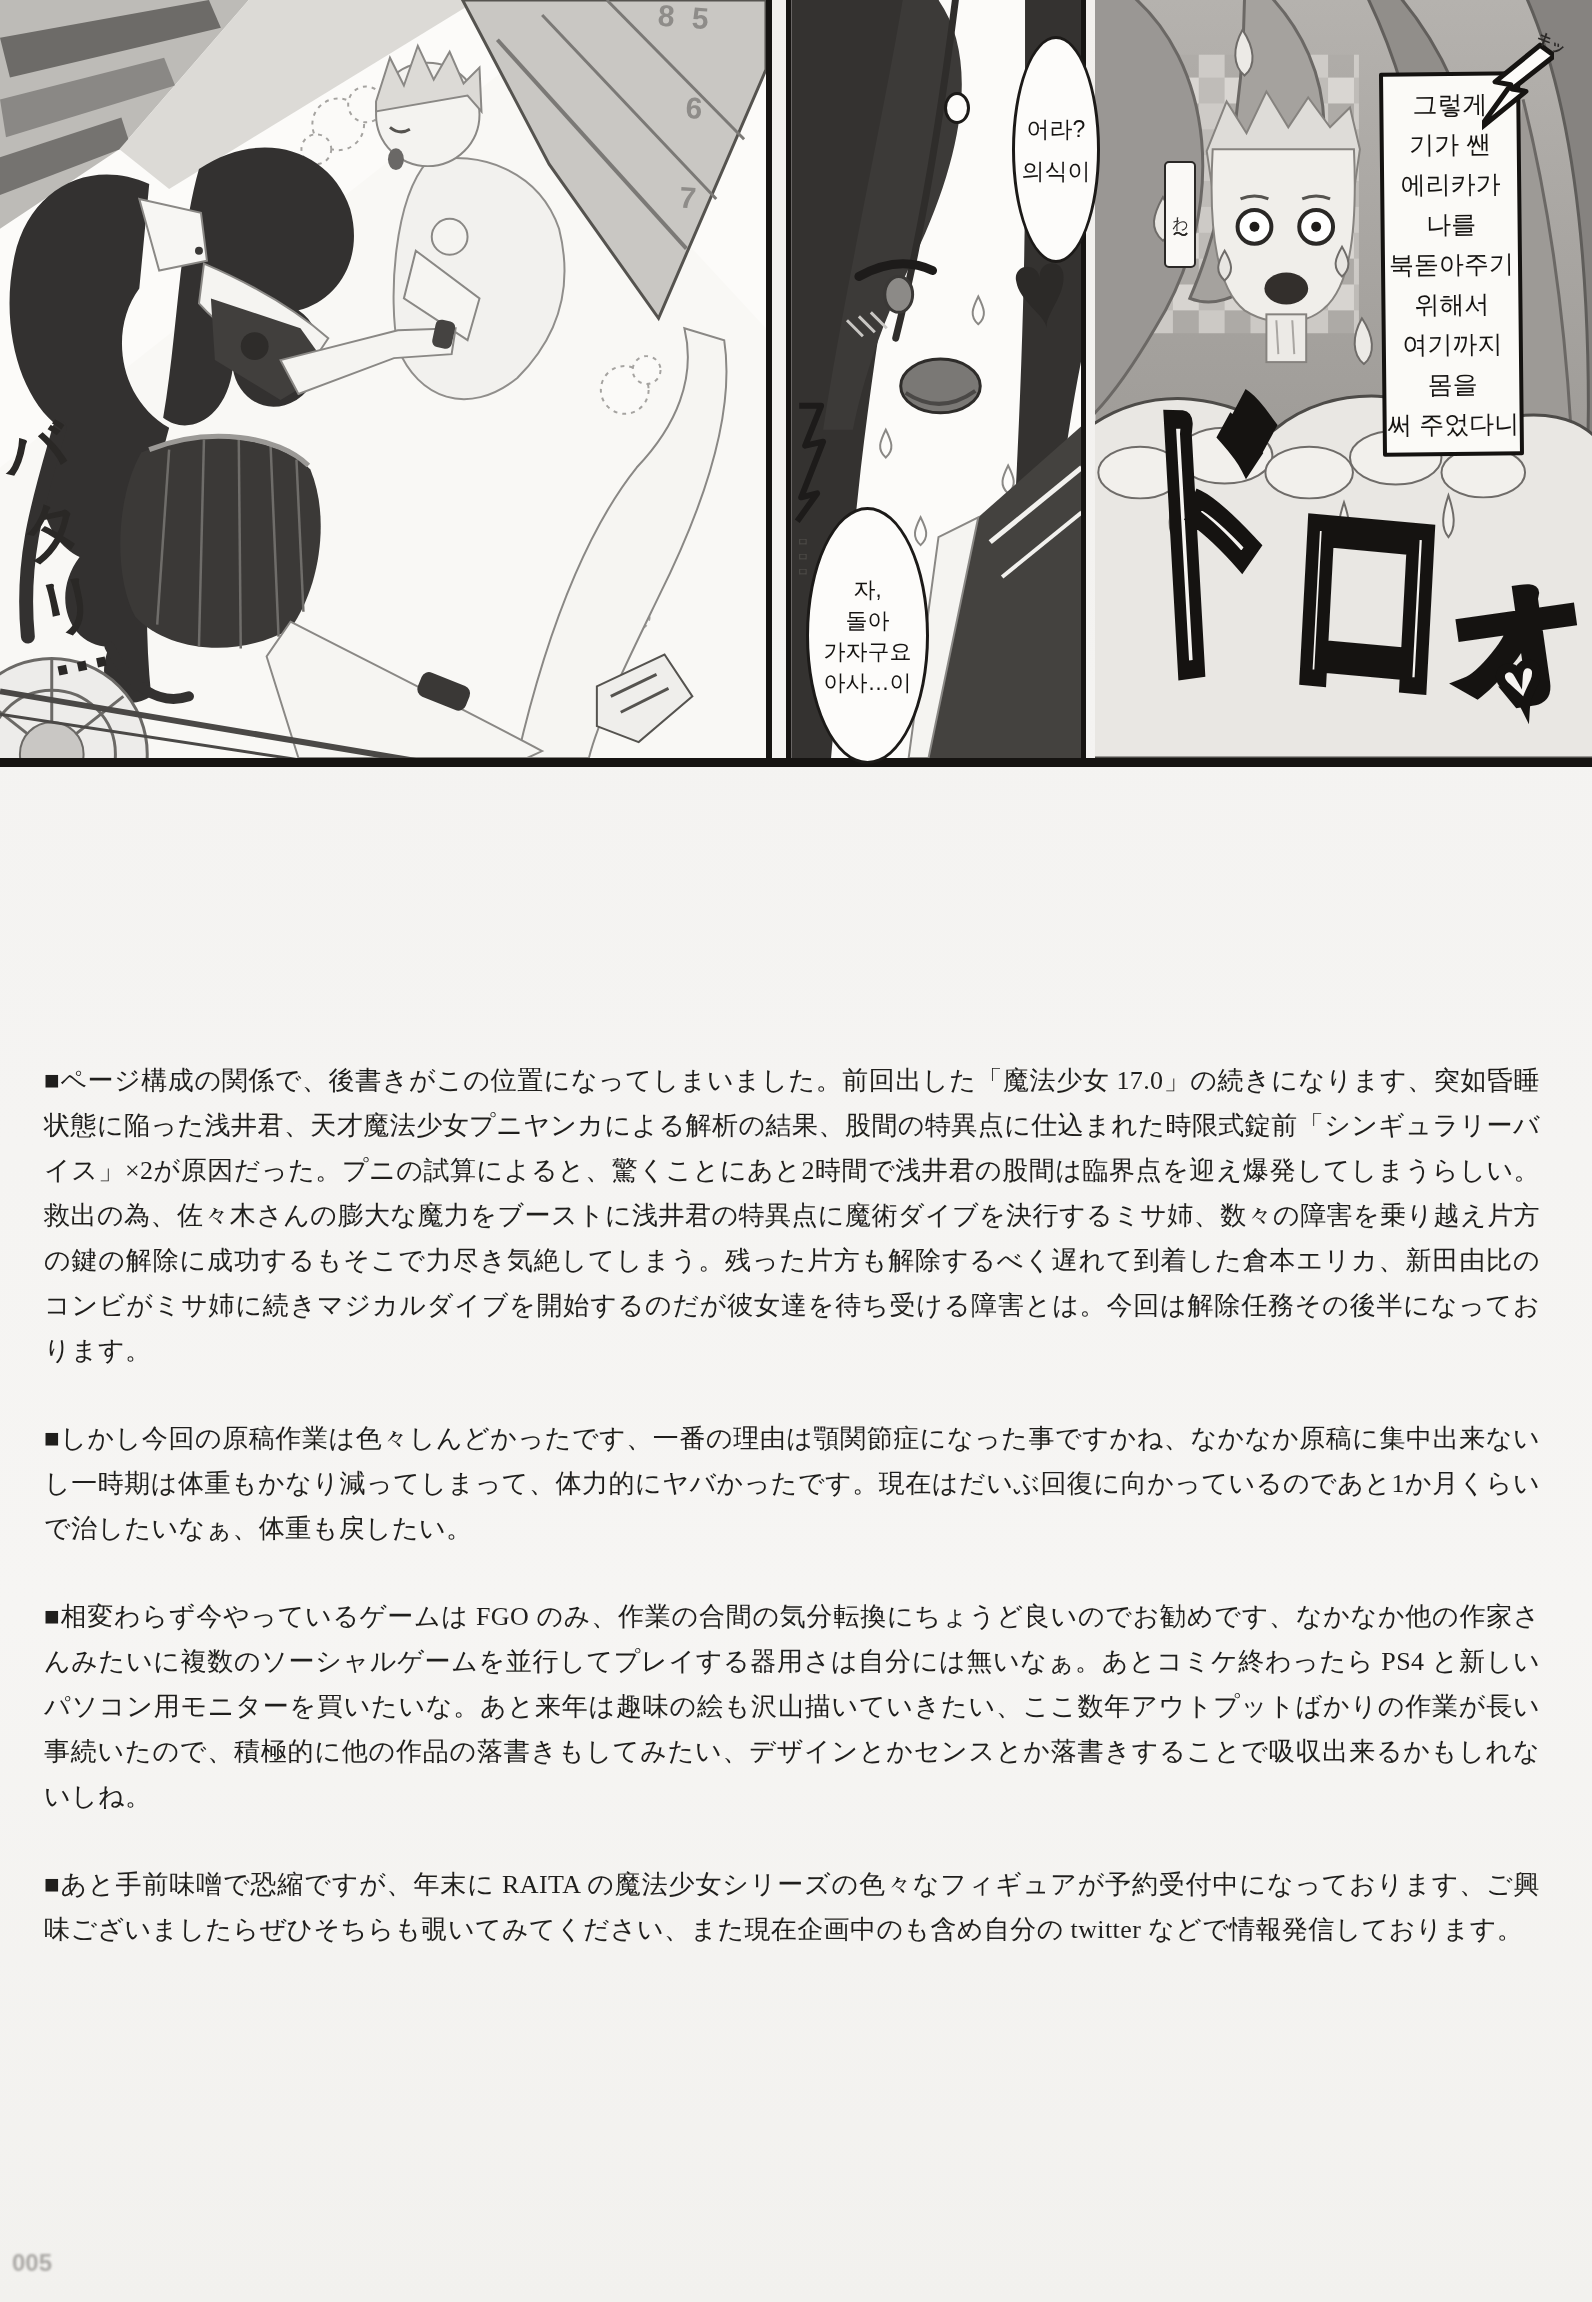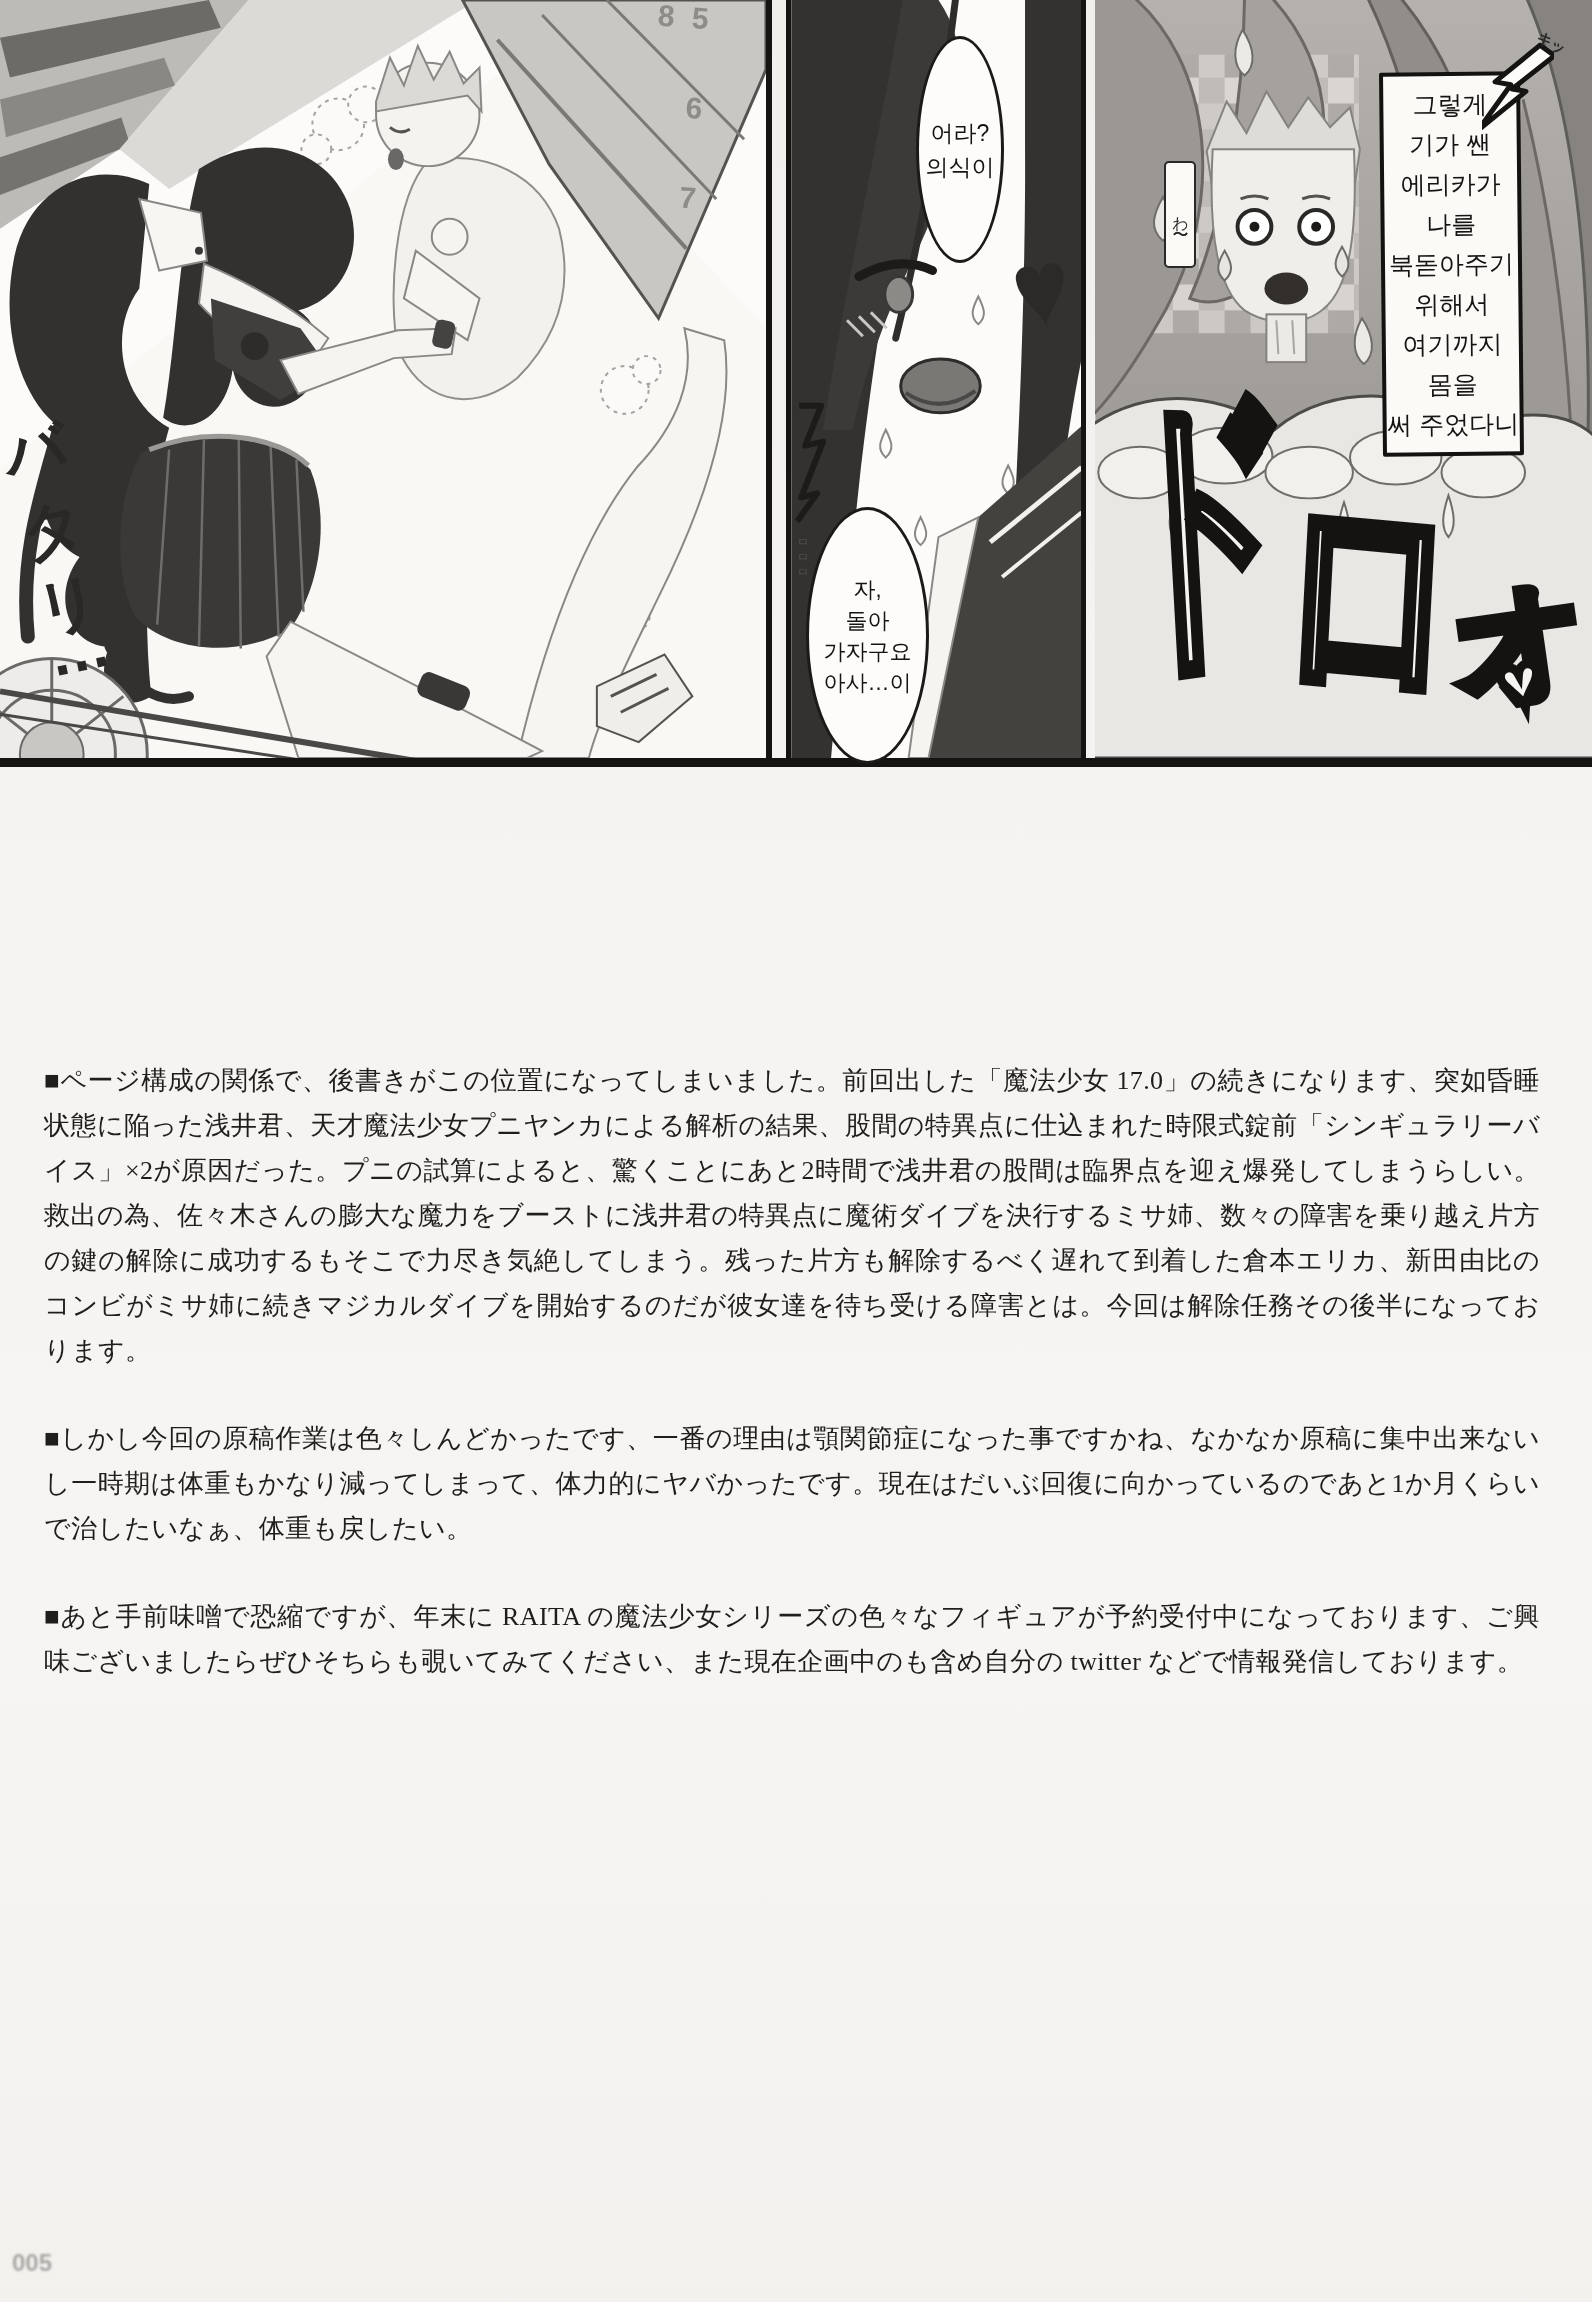--- a/index.html
+++ b/index.html
@@ -19,21 +19,21 @@
   .panel svg{position:absolute;left:0;top:0;}
   .panel-bottom-bar{position:absolute;left:0;top:758px;width:1592px;height:9px;background:#161412;}
 
   
   .balloon{
     position:absolute;background:#fdfcfa;border:3px solid #1c1a18;border-radius:50%;
     display:flex;align-items:center;justify-content:center;text-align:center;
     font-family:"Liberation Sans",sans-serif;color:#161412;white-space:pre-line;z-index:5;
   }
   .balloon-tail{position:absolute;background:#fdfcfa;border:3px solid #1c1a18;border-radius:50%;z-index:4;}
-  .bubble-top{left:916px;top:36px;width:82px;height:221px;font-size:23px;line-height:34px;}
+  .bubble-top{left:1012px;top:36px;width:82px;height:221px;font-size:23px;line-height:42px;}
   .bubble-top-tail{left:944px;top:92px;width:20px;height:26px;}
   .bubble-bottom{left:806px;top:507px;width:117px;height:251px;font-size:22px;line-height:31px;}
   .caption-box{
     position:absolute;left:1381px;top:72px;width:133px;height:376px;
     background:#fbfaf7;border:4px solid #141210;border-radius:2px;
     display:flex;align-items:center;justify-content:center;text-align:center;
     font-family:"Liberation Sans",sans-serif;font-size:25px;line-height:40px;color:#161412;
     white-space:pre-line;transform:rotate(-0.6deg);z-index:5;
   }
   .wa-strip{
@@ -319,19 +319,20 @@
   <div class="sfx sfx-doro">
     <span class="doro-1">ド</span>
     <span class="doro-2">ロ</span>
     <span class="doro-3">ォ</span>
     <span class="sfx-heart">♥</span>
   </div>
 
   <div class="afterword">
     <p>■ページ構成の関係で、後書きがこの位置になってしまいました。前回出した「魔法少女 17.0」の続きになります、突如昏睡状態に陥った浅井君、天才魔法少女プニヤンカによる解析の結果、股間の特異点に仕込まれた時限式錠前「シンギュラリーバイス」×2が原因だった。プニの試算によると、驚くことにあと2時間で浅井君の股間は臨界点を迎え爆発してしまうらしい。救出の為、佐々木さんの膨大な魔力をブーストに浅井君の特異点に魔術ダイブを決行するミサ姉、数々の障害を乗り越え片方の鍵の解除に成功するもそこで力尽き気絶してしまう。残った片方も解除するべく遅れて到着した倉本エリカ、新田由比のコンビがミサ姉に続きマジカルダイブを開始するのだが彼女達を待ち受ける障害とは。今回は解除任務その後半になっております。</p>
     <p>■しかし今回の原稿作業は色々しんどかったです、一番の理由は顎関節症になった事ですかね、なかなか原稿に集中出来ないし一時期は体重もかなり減ってしまって、体力的にヤバかったです。現在はだいぶ回復に向かっているのであと1か月くらいで治したいなぁ、体重も戻したい。</p>
+    <p>■相変わらず今やっているゲームは FGO のみ、作業の合間の気分転換にちょうど良いのでお勧めです、なかなか他の作家さんみたいに複数のソーシャルゲームを並行してプレイする器用さは自分には無いなぁ。あとコミケ終わったら PS4 と新しいパソコン用モニターを買いたいな。あと来年は趣味の絵も沢山描いていきたい、ここ数年アウトプットばかりの作業が長い事続いたので、積極的に他の作品の落書きもしてみたい、デザインとかセンスとか落書きすることで吸収出来るかもしれないしね。</p>
     <p>■あと手前味噌で恐縮ですが、年末に RAITA の魔法少女シリーズの色々なフィギュアが予約受付中になっております、ご興味ございましたらぜひそちらも覗いてみてください、また現在企画中のも含め自分の twitter などで情報発信しております。</p>
   </div>
 
   <div class="page-number">005</div>
 
 </div>
 
 
 </body></html>

